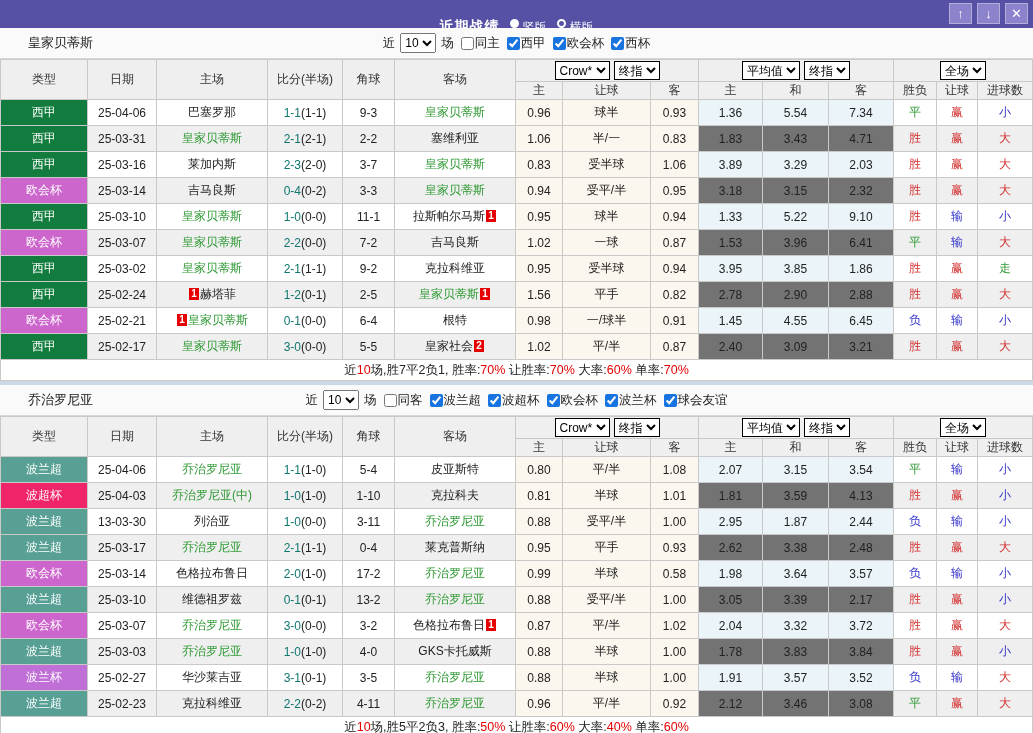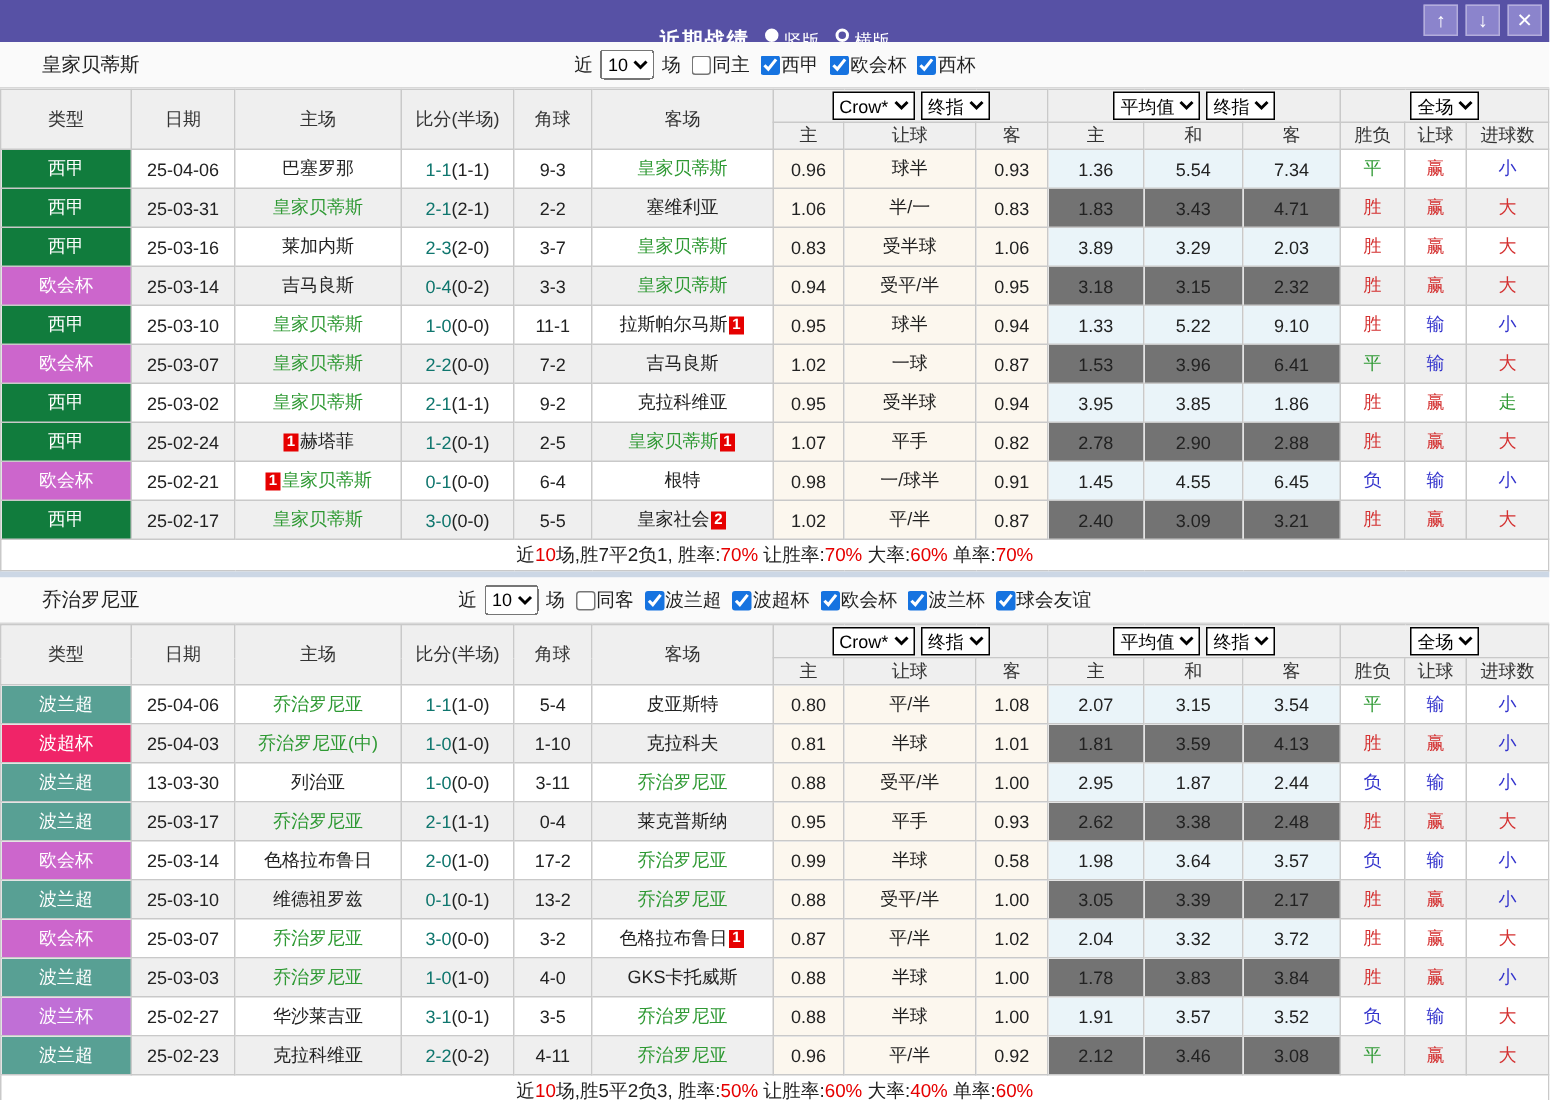--- a/index.html
+++ b/index.html
@@ -260,21 +260,21 @@
             <td class="c-r">赢</td>
             <td class="c-g">走</td>
           </tr>
           <tr class="alt">
             <td class="league" style="background: rgb(17, 124, 61);">西甲</td>
             <td>25-02-24</td>
             <td><span class="badge">1</span><span>赫塔菲</span></td>
             <td><span class="sfull">1-2</span><span>(0-1)</span></td>
             <td>2-5</td>
             <td><span class="focus">皇家贝蒂斯</span><span class="badge">1</span></td>
-            <td class="oddsbg">1.07</td>
+            <td class="oddsbg">1.56</td>
             <td class="oddsbg">平手</td>
             <td class="oddsbg">0.82</td>
             <td class="avgbg">2.78</td>
             <td class="avgbg">2.90</td>
             <td class="avgbg">2.88</td>
             <td class="c-r">胜</td>
             <td class="c-r">赢</td>
             <td class="c-r">大</td>
           </tr>
           <tr>

